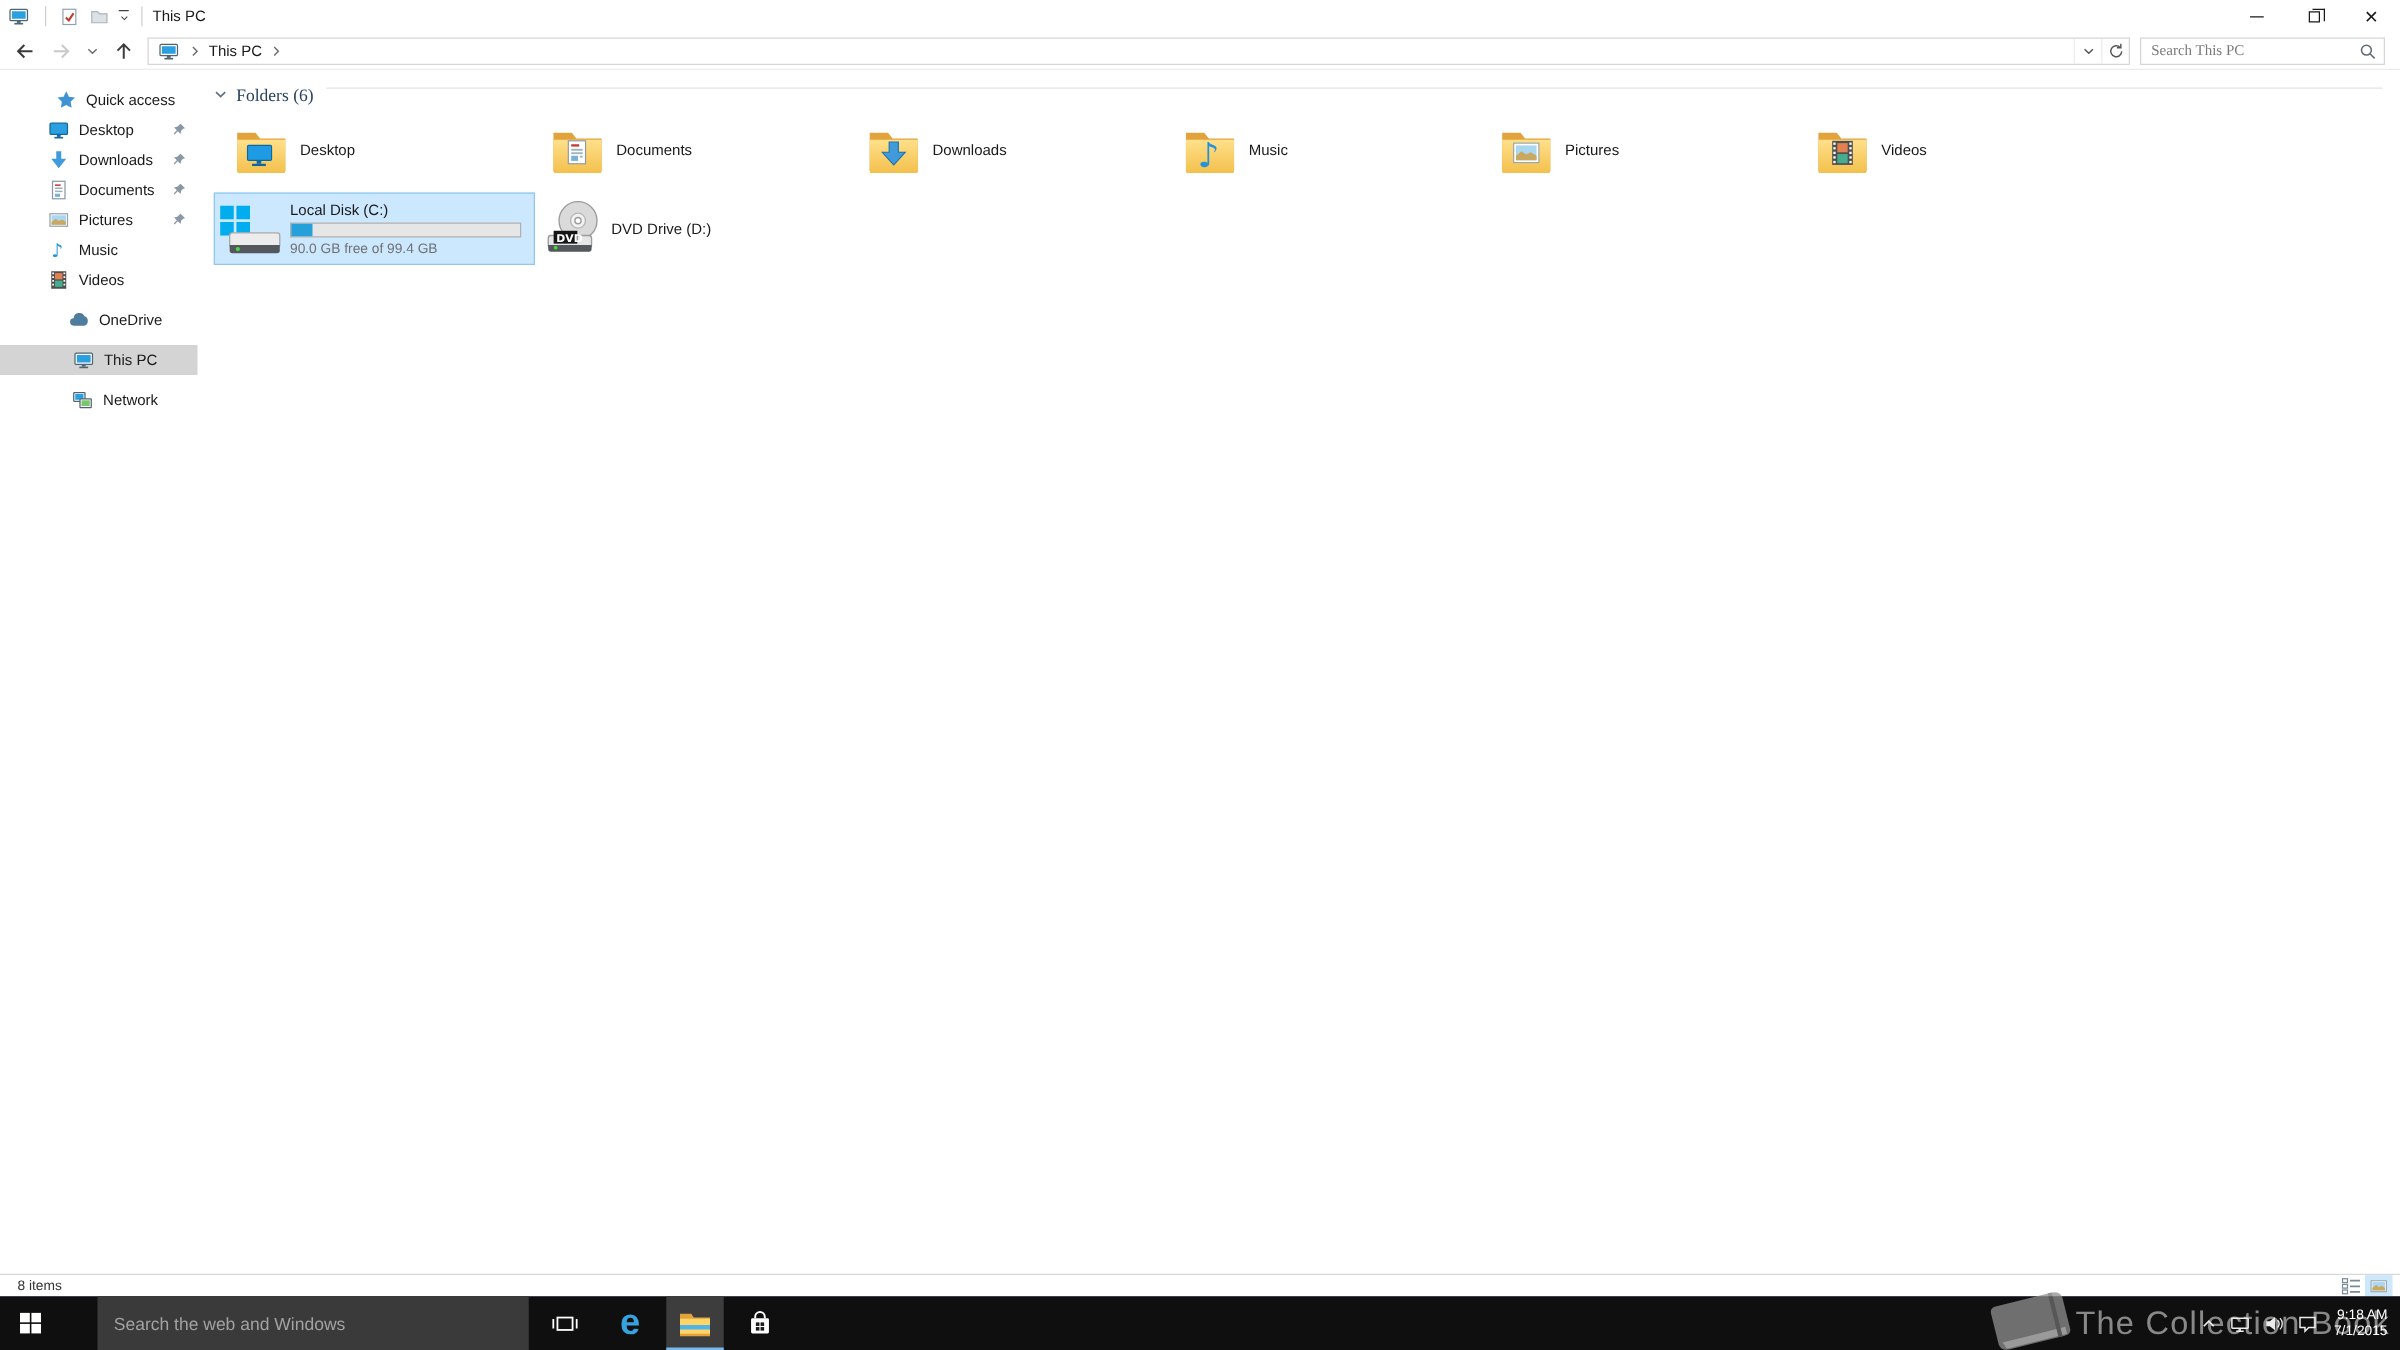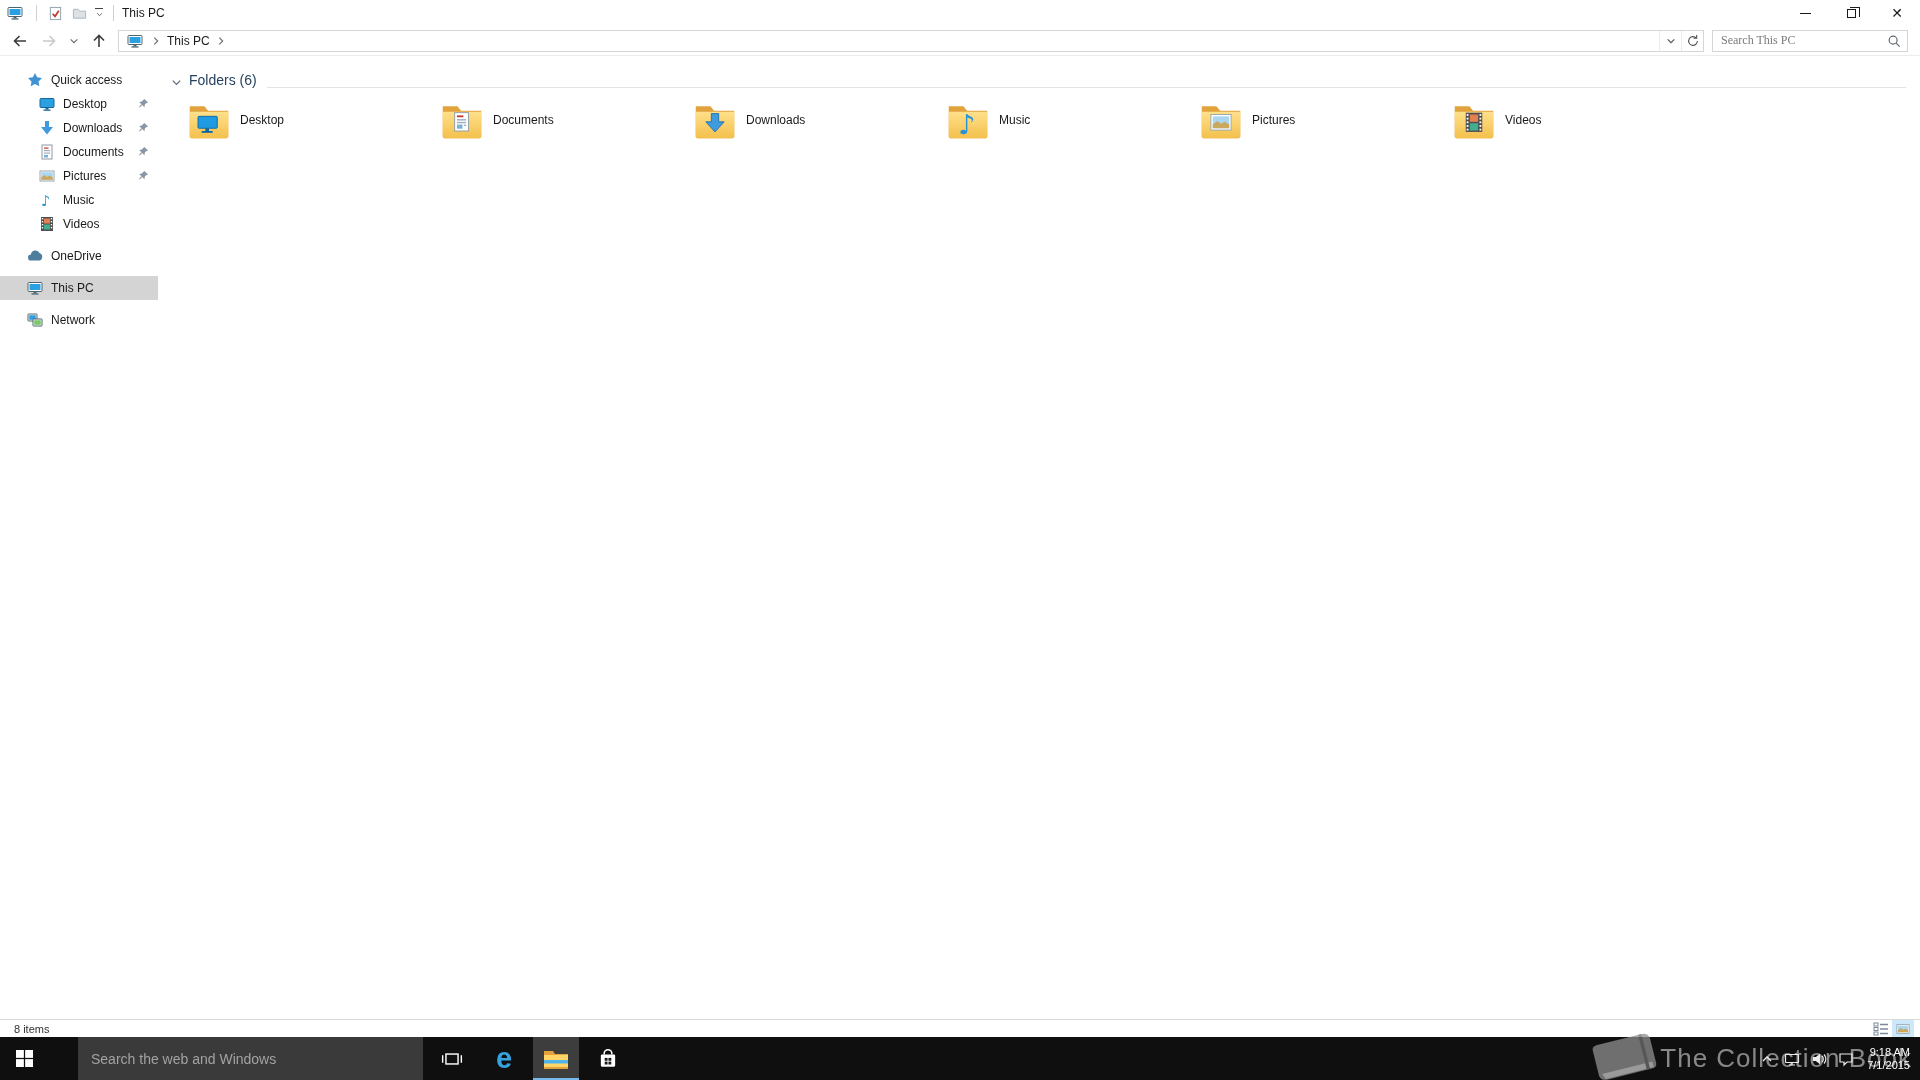--- a/index.html
+++ b/index.html
@@ -44,29 +44,29 @@
   .addr-right .mini-btn { width:22px; height:100%; display:flex; align-items:center; justify-content:center; color:#555; border-left:1px solid #ececec; }
   .searchbox { width:196px; height:22px; border:1px solid #d6d6d6; background:#fff; display:flex; align-items:center; margin-left:8px; padding:0 6px 0 8px;font-family:Liberation Serif, serif; }
   .searchbox input { flex:1; border:none; outline:none; font-size:12px; font-family:inherit; color:#1a1a1a; min-width:0; }
   .searchbox input::placeholder { color:#7a7a7a; }
   .search-glyph { width:14px; height:14px; color:#5f6a73; flex:none; }
 
   
   .main { flex:1; display:flex; overflow:hidden; }
   .sidebar { width:158px; flex:none; padding-top:12px; }
   .side-item { height:24px; display:flex; align-items:center; position:relative; font-size:12px; }
-  .side-item.lvl0 { padding-left:27px; }
+  .side-item.lvl0 { padding-left:27px;justify-content:center; }
   .side-item.lvl1 { padding-left:39px; }
   .side-item.selected { background:#d4d4d4; }
   .side-ico { width:16px; height:16px; margin-right:8px; flex:none; }
   .side-gap { height:8px; }
   .pin { position:absolute; right:9px; top:6px; width:11px; height:11px; }
 
   .content { flex:1; padding:14px 14px 0 13px; }
-  .group-header { display:flex; align-items:flex-end; height:18px; }
+  .group-header { display:flex; align-items:flex-start; height:18px;font-family:Liberation Serif, serif; }
   .grp-chev { width:11px; height:11px; color:#5c6e82; margin-right:7px; flex:none; }
   .group-title { font-size:14px; color:#26425f; white-space:nowrap; }
   .group-line { flex:1; height:1px; background:#e3e3e3; margin-left:10px; }
 
   .tiles { display:flex; margin:8px 0 10px 16px; }
   .tile { width:253px; height:48px; display:flex; align-items:center; }
   .tile-ico { width:44px; height:44px; margin-right:9px; flex:none; }
   .tile-label { font-size:12px; color:#1a1a1a; }
 
   .drive-tiles { display:flex; margin-top:8px; }
@@ -533,20 +533,40 @@
           </div>
           <div class="tile">
             <svg class="tile-ico">
                 <use href="#sym-folder-videos"></use>
               </svg>
             <span class="tile-label">Videos</span>
           </div>
         </div>
 
 
+        <div class="drive-tiles">
+          <div class="drive-tile selected">
+            <svg class="drive-ico">
+                <use href="#sym-hard-drive"></use>
+              </svg>
+            <div class="drive-info">
+              <div class="drive-name">Local Disk (C:)</div>
+              <div class="drive-bar">
+                <div class="drive-bar-fill" style="width: 9.5%;"></div>
+              </div>
+              <div class="drive-free">90.0 GB free of 99.4 GB</div>
+            </div>
+          </div>
+          <div class="drive-tile">
+            <svg class="drive-ico">
+                <use href="#sym-dvd-drive"></use>
+              </svg>
+            <span class="tile-label">DVD Drive (D:)</span>
+          </div>
+        </div>
 
       </div>
     </div>
 
     <div class="statusbar">
       <span>8 items</span>
       <div class="status-views">
         <div class="view-btn">
             <svg width="16" height="14">
               <use href="#sym-details-view"></use>

